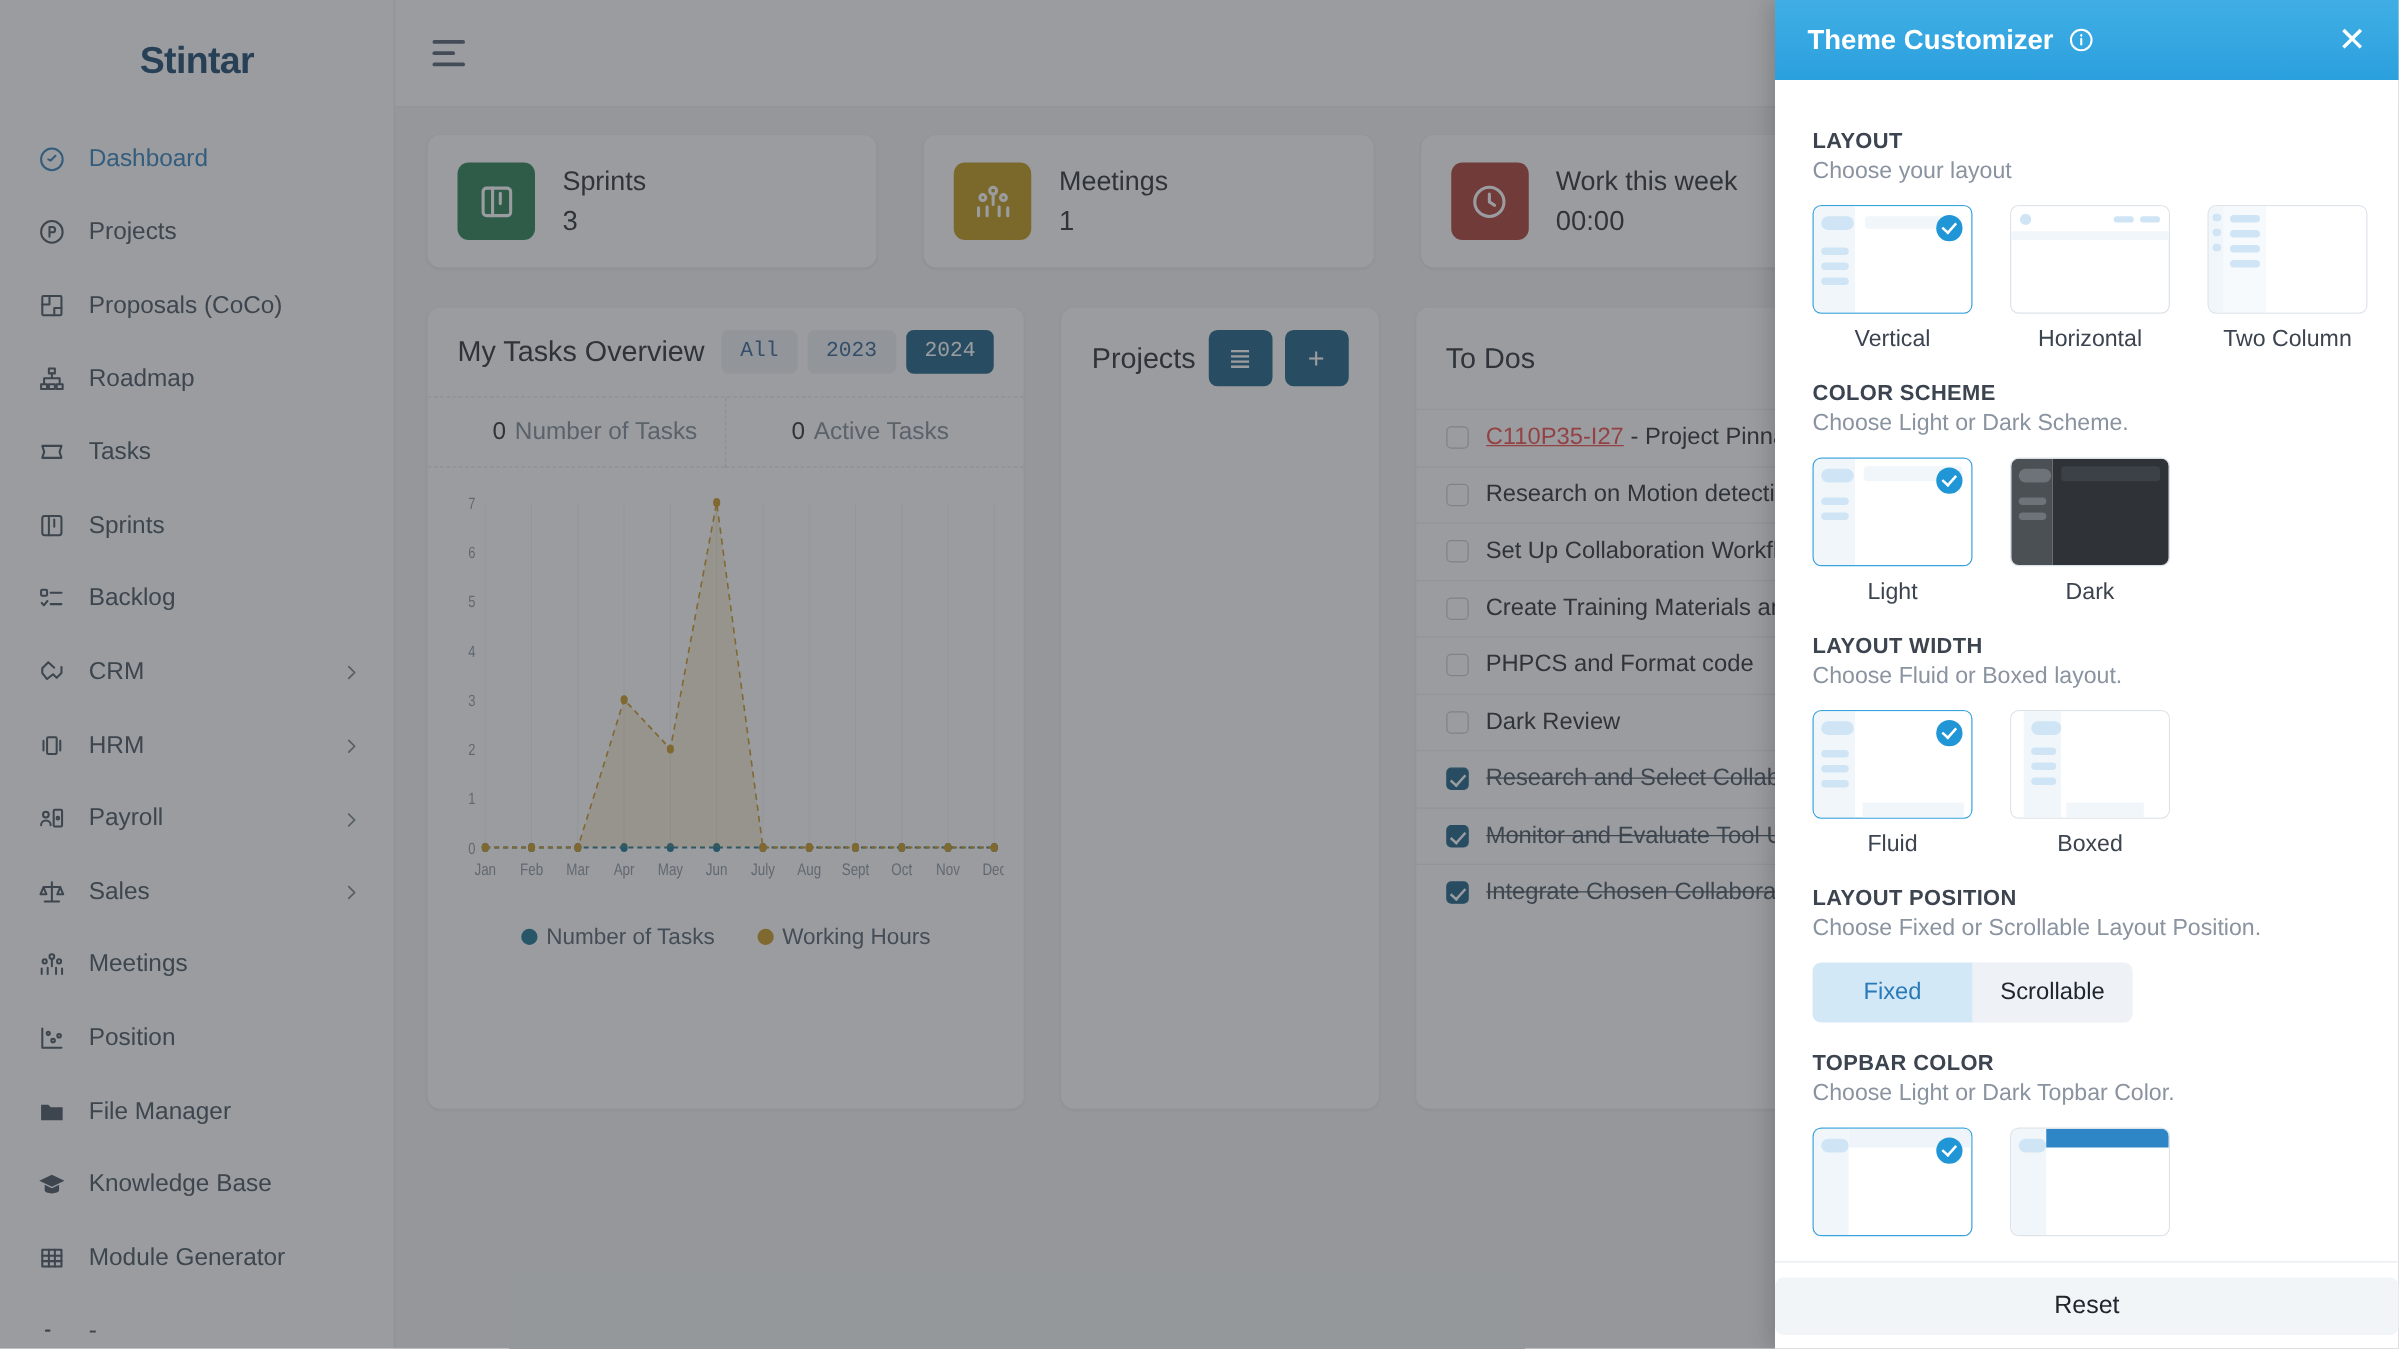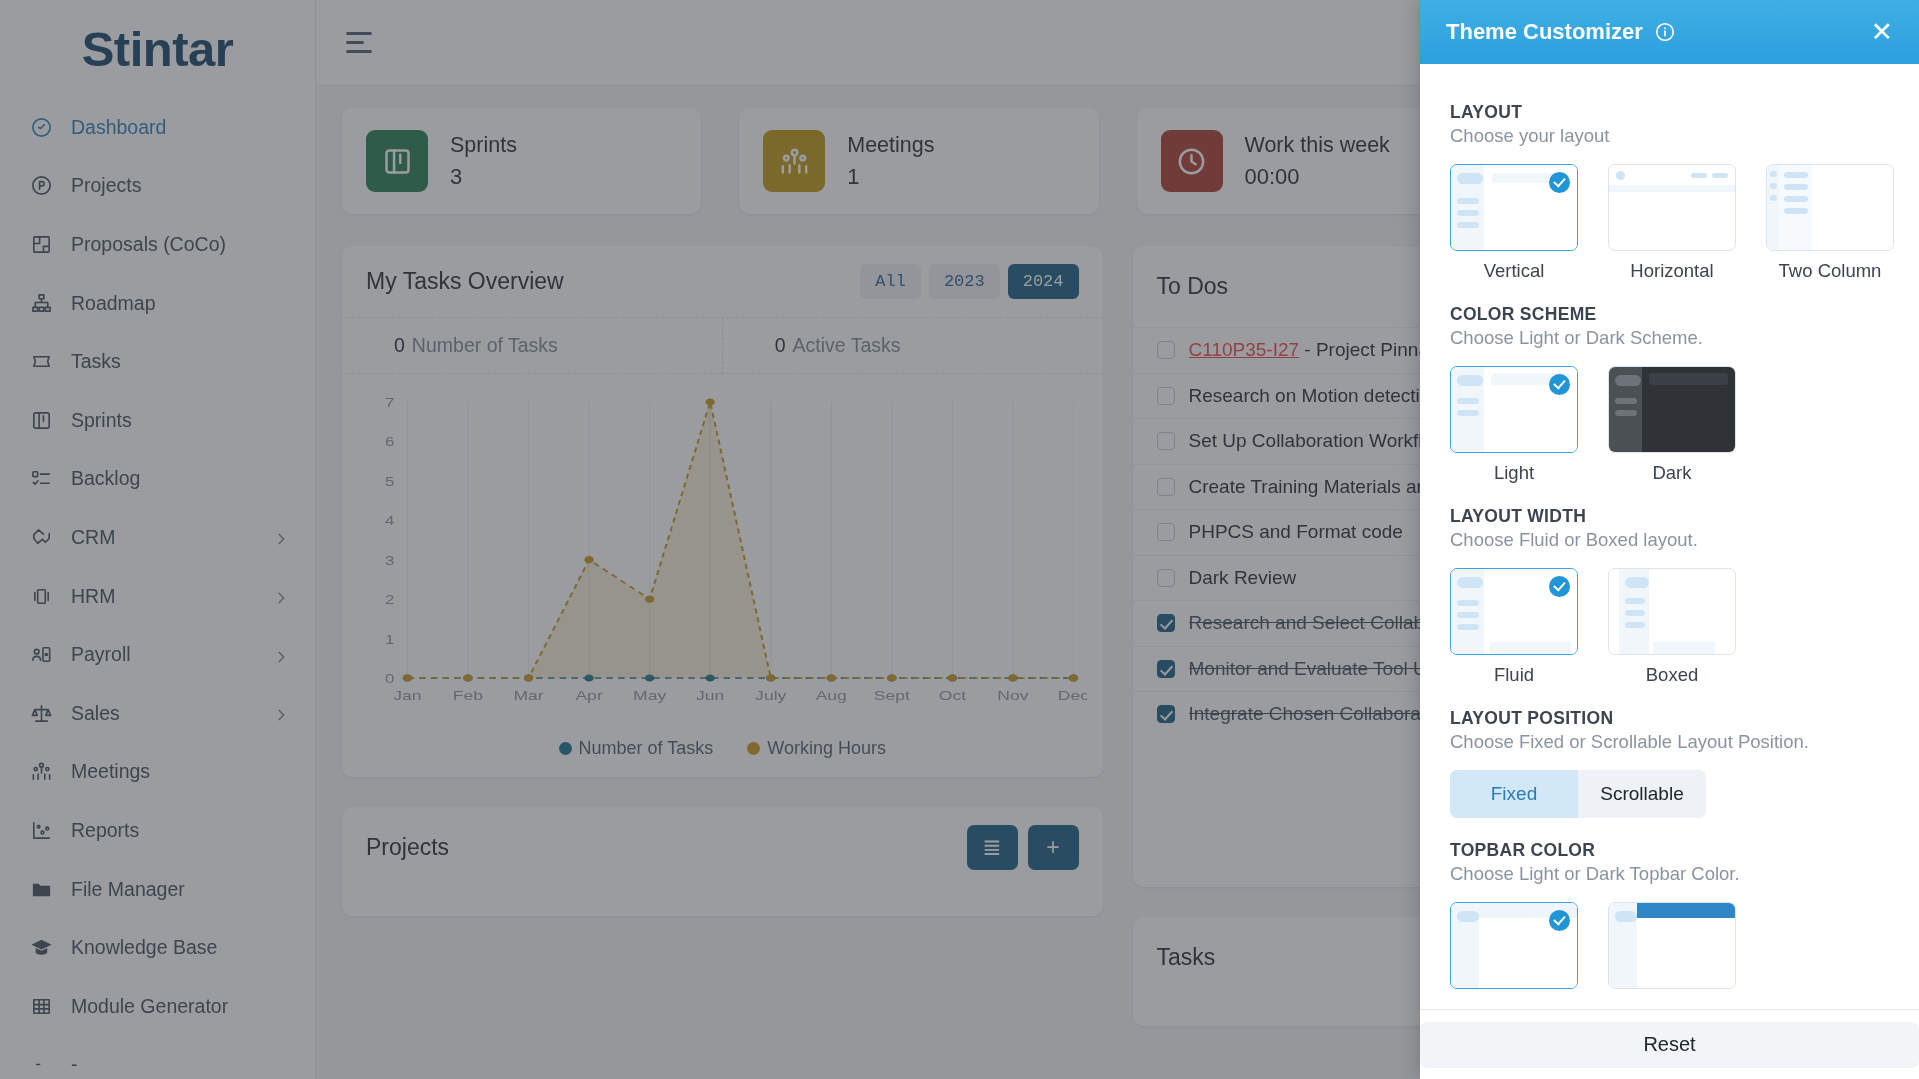--- a/index.html
+++ b/index.html
@@ -18,21 +18,21 @@
     width: 316px; flex: 0 0 316px; height: 1079px;
     background: #ffffff;
     border-right: 1px solid #e8eaed;
     padding-top: 6px;
     overflow: hidden;
   }
   .brand {
     height: 86px; display: flex; align-items: center; justify-content: center;
   }
   .brand-text {
-    font-size: 49px; font-weight: 700; letter-spacing: -.5px;
+    font-size: 30px; font-weight: 700; letter-spacing: -.5px;
     color: #123f68;
   }
   .nav { padding: 6px 0 0 0; }
   .nav-item {
     display: flex; align-items: center; gap: 17px;
     height: 58.6px; padding: 0 26px 0 28px;
     font-size: 19.5px; color: #3d4a57; cursor: pointer; position: relative;
   }
   .nav-item.active { color: #2a7ab8; }
   .nav-item .ico { width: 26px; height: 26px; flex: 0 0 26px; display: flex; align-items: center; justify-content: center; }
@@ -66,21 +66,21 @@
     flex: 1 1 0; min-width: 0;
     background: #fff; border-radius: 10px; box-shadow: 0 1px 3px rgba(20,30,45,.09);
     padding: 22px 24px; display: flex; align-items: center; gap: 22px; min-height: 90px;
   }
   .stat-ic { width: 62px; height: 62px; flex: 0 0 62px; border-radius: 9px; display: flex; align-items: center; justify-content: center; }
   .stat-ic svg { width: 33px; height: 33px; stroke: #fff; fill: none; stroke-width: 1.8; }
   .stat-tx .t { font-size: 21.5px; color: #20262e; line-height: 1.22; }
   .stat-tx .v { font-size: 22px; color: #20262e; margin-top: 5px; }
 
   .grid2 { display: flex; gap: 30px; }
-  .col { flex: 1 1 0; min-width: 0; display: flex; flex-direction: column; gap: 30px; }
+  .col { flex: 1 1 0; min-width: 0; display: flex; flex-direction: row; gap: 30px; }
 
   .card { background: #fff; border-radius: 10px; box-shadow: 0 1px 3px rgba(20,30,45,.09); }
   .card-head { display: flex; align-items: center; padding: 18px 24px; gap: 10px; }
   .card-title { font-size: 23px; color: #20262e; flex: 1; }
   .seg { display: flex; gap: 8px; }
   .seg button {
     font-family: Liberation Mono, monospace; font-size: 17px; border: 0; cursor: pointer;
     padding: 8px 15px; border-radius: 6px; background: #eef1f5; color: #2a5d8f;
   }
   .seg button.on { background: #11597f; color: #fff; }
@@ -309,21 +309,21 @@
           </div>
           <div class="nav-item">
             <span class="ico">
               <svg viewBox="0 0 24 24" fill="none" stroke="currentColor" stroke-width="1.7" stroke-linecap="round" stroke-linejoin="round">
                 <path d="M4 4v16h16"></path>
                 <circle cx="9" cy="8" r="1.3"></circle>
                 <circle cx="13" cy="14" r="1.5"></circle>
                 <circle cx="18" cy="10" r="1.5"></circle>
               </svg>
             </span>
-            <span class="label">Reports</span>
+            <span class="label">Position</span>
           </div>
           <div class="nav-item">
             <span class="ico">
               <svg viewBox="0 0 24 24" fill="currentColor">
                 <path d="M3 6h6l2 2.2h10V19H3z"></path>
               </svg>
             </span>
             <span class="label">File Manager</span>
           </div>
           <div class="nav-item">

